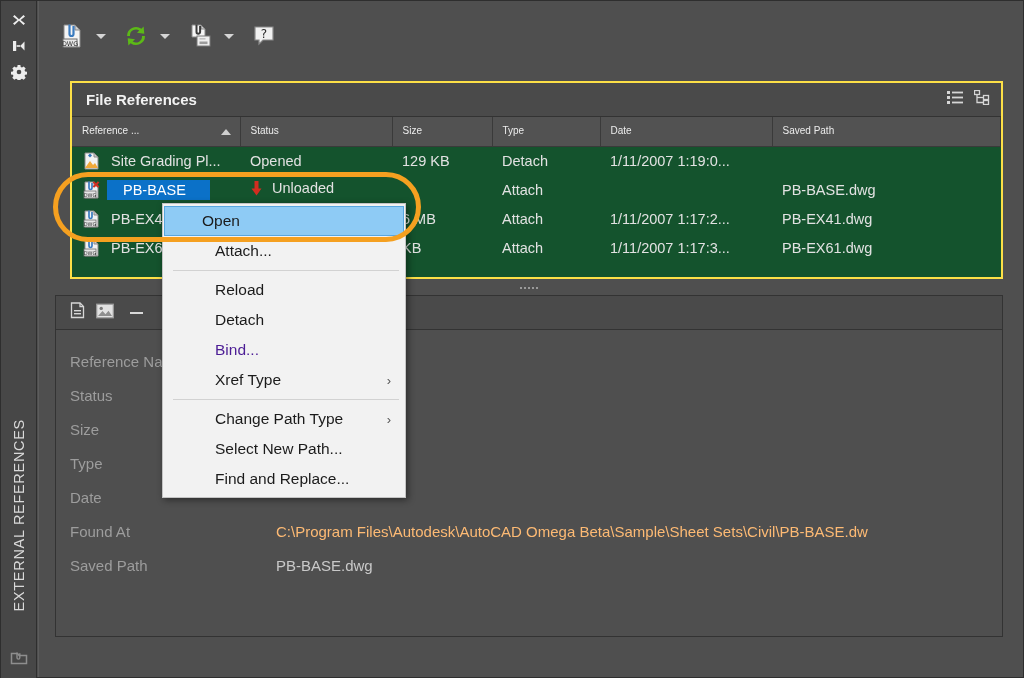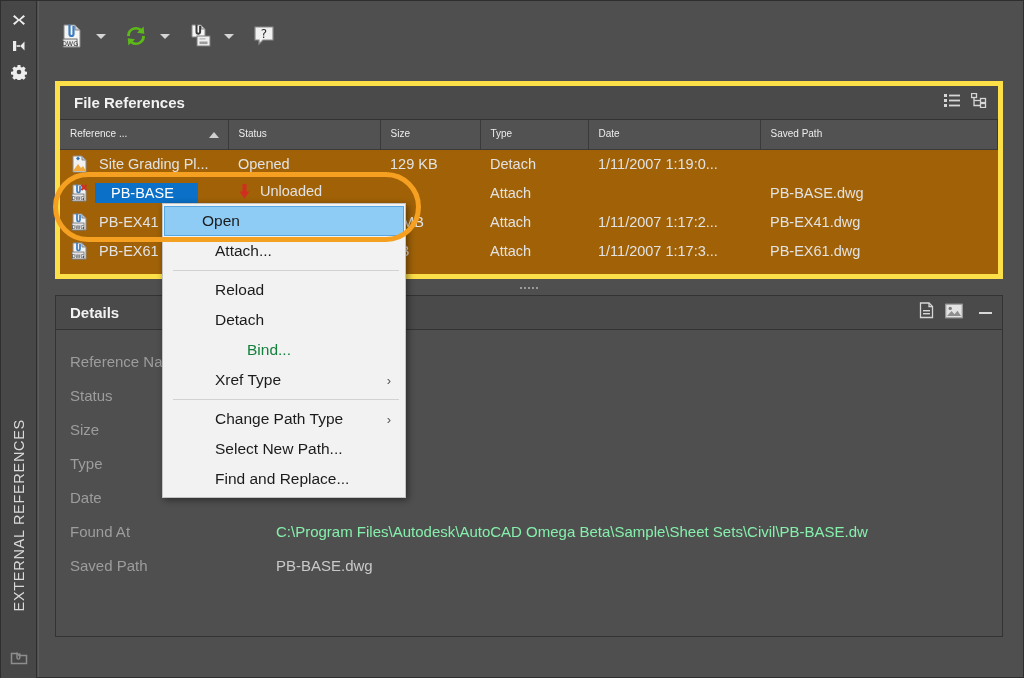--- a/index.html
+++ b/index.html
@@ -80,24 +80,24 @@
   .tb-arrow::after {
     content: "";
     border-left: 5px solid transparent;
     border-right: 5px solid transparent;
     border-top: 5px solid #d5d5d5;
   }
 
   
   .fileref {
     position: absolute;
-    left: 16px; top: 80px; right: 20px;
+    left: 31px; top: 80px; right: 20px;
     height: 198px;
-    border: 5px solid #fde047;
-    background: #a16207;
+    border: 2px solid #fde047;
+    background: #14532d;
   }
   .sec-head {
     height: 34px;
     background: #4a4a4a;
     border-bottom: 1px solid #333;
     display: flex; align-items: center;
     padding: 0 10px 0 14px;
   }
   .sec-head-title {
     font-size: 15px; font-weight: bold; color: #f2f2f2;
@@ -184,21 +184,21 @@
     padding-left: 14px;
     color: #9d9d9d;
     font-size: 15px;
   }
   .det-value {
     color: #c9c9c9;
     font-size: 15px;
     white-space: nowrap;
     overflow: hidden;
   }
-  .det-value.dim { color: #86efac; }
+  .det-value.dim { color: #fdba74; }
   .minus {
     width: 13px; height: 2px; background: #d8d8d8; display: inline-block;
     margin-left: 6px;
   }
 
   
   .ctx {
     position: absolute;
     left: 161px; top: 202px;
     width: 244px;
@@ -216,21 +216,21 @@
     color: #1b1b1b;
     cursor: pointer;
     position: relative;
   }
   .ctx-item.hl {
     background: #8ecbf5;
     border: 1px solid #58a7e0;
     margin: 0 1px;
     padding-left: 37px;
   }
-  .ctx-item.disabled { color: #15803d; cursor: default; margin-left: 32px; }
+  .ctx-item.disabled { color: #4c1d95; cursor: default; }
   .ctx-sep {
     height: 1px; background: #d2d2d2; margin: 4px 6px 4px 10px;
   }
   .ctx-sub {
     position: absolute; right: 14px;
     color: #555; font-size: 13px;
   }
 
   
   .ring {
@@ -465,21 +465,20 @@
         <i></i>
           <i></i>
           <i></i>
           <i></i>
           <i></i>
       </span>
     </div>
 
     <div class="details">
       <div class="sec-head">
-        <div class="sec-head-title">Details</div>
         <div class="sec-head-icons">
           <span>
             <svg width="16" height="17" viewBox="0 0 16 17">
               <path d="M1.5 1 h8.5 l3.5 3.5 v11 h-12 Z" fill="none" stroke="#d6d6d6" stroke-width="1.3"></path>
               <path d="M10 1 v3.7 h3.7" fill="none" stroke="#d6d6d6" stroke-width="1.3"></path>
               <rect x="4" y="8" width="7" height="1.4" fill="#d6d6d6"></rect>
               <rect x="4" y="11" width="7" height="1.4" fill="#d6d6d6"></rect>
             </svg>
           </span>
           <span>

